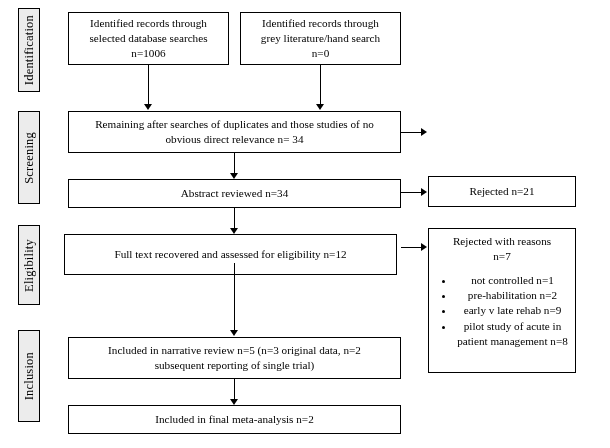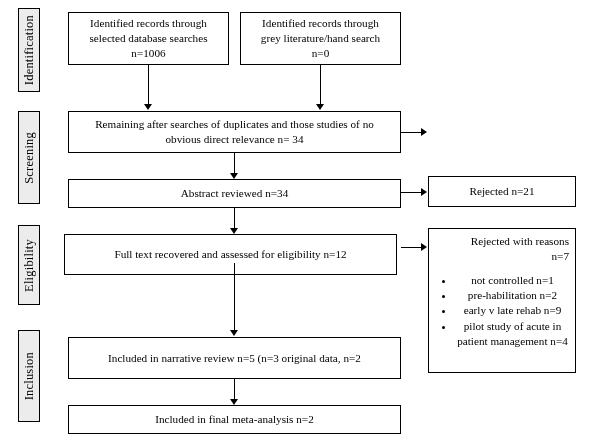--- a/index.html
+++ b/index.html
@@ -55,21 +55,21 @@
   }
   .box .txt { display: block; font-family: Liberation Serif, serif; }
 
   .box.top-align {
     align-items: flex-start;
     padding-top: 5px;
   }
 
   
   .reasons-head {
-    text-align: right;
+    text-align: center;
     font-size: 11.2px;
     line-height: 1.32;
     display: block;
     width: 100%;
   }
   .reasons-list {
     margin: 9px 0 0 0;
     padding: 0 0 0 20px;
     list-style: disc outside;
     text-align: center;
@@ -192,31 +192,32 @@
   <div class="box top-align" style="left:428px; top:228px; width:148px; height:145px; justify-content:flex-start;">
     <span class="reasons-inner">
       <span class="reasons-head">
         <span>Rejected with reasons</span><br>
         <span>n=7</span>
       </span>
       <ul class="reasons-list">
         <li>not controlled n=1</li>
         <li>pre-habilitation n=2</li>
         <li>early v late rehab n=9</li>
-        <li>pilot study of acute in patient management n=4</li>
+        <li>pilot study of acute in patient management n=8</li>
       </ul>
     </span>
   </div>
 
   <div class="vline" style="left:234px; top:263px; height:68px;"></div>
   <div class="arrow-down" style="left:230.2px; top:330px;"></div>
 
   <div class="box" style="left:68px; top:337px; width:333px; height:42px;">
     <span class="txt">
       <span>Included in narrative review n=5 (n=3 original data, n=2</span><br>
+      <span>subsequent reporting of single trial)</span>
     </span>
   </div>
 
   <div class="vline" style="left:234px; top:379px; height:21px;"></div>
   <div class="arrow-down" style="left:230.2px; top:399px;"></div>
 
   <div class="box" style="left:68px; top:405px; width:333px; height:29px;justify-content:center;">
     <span class="txt">Included in final meta-analysis n=2</span>
   </div>
 

